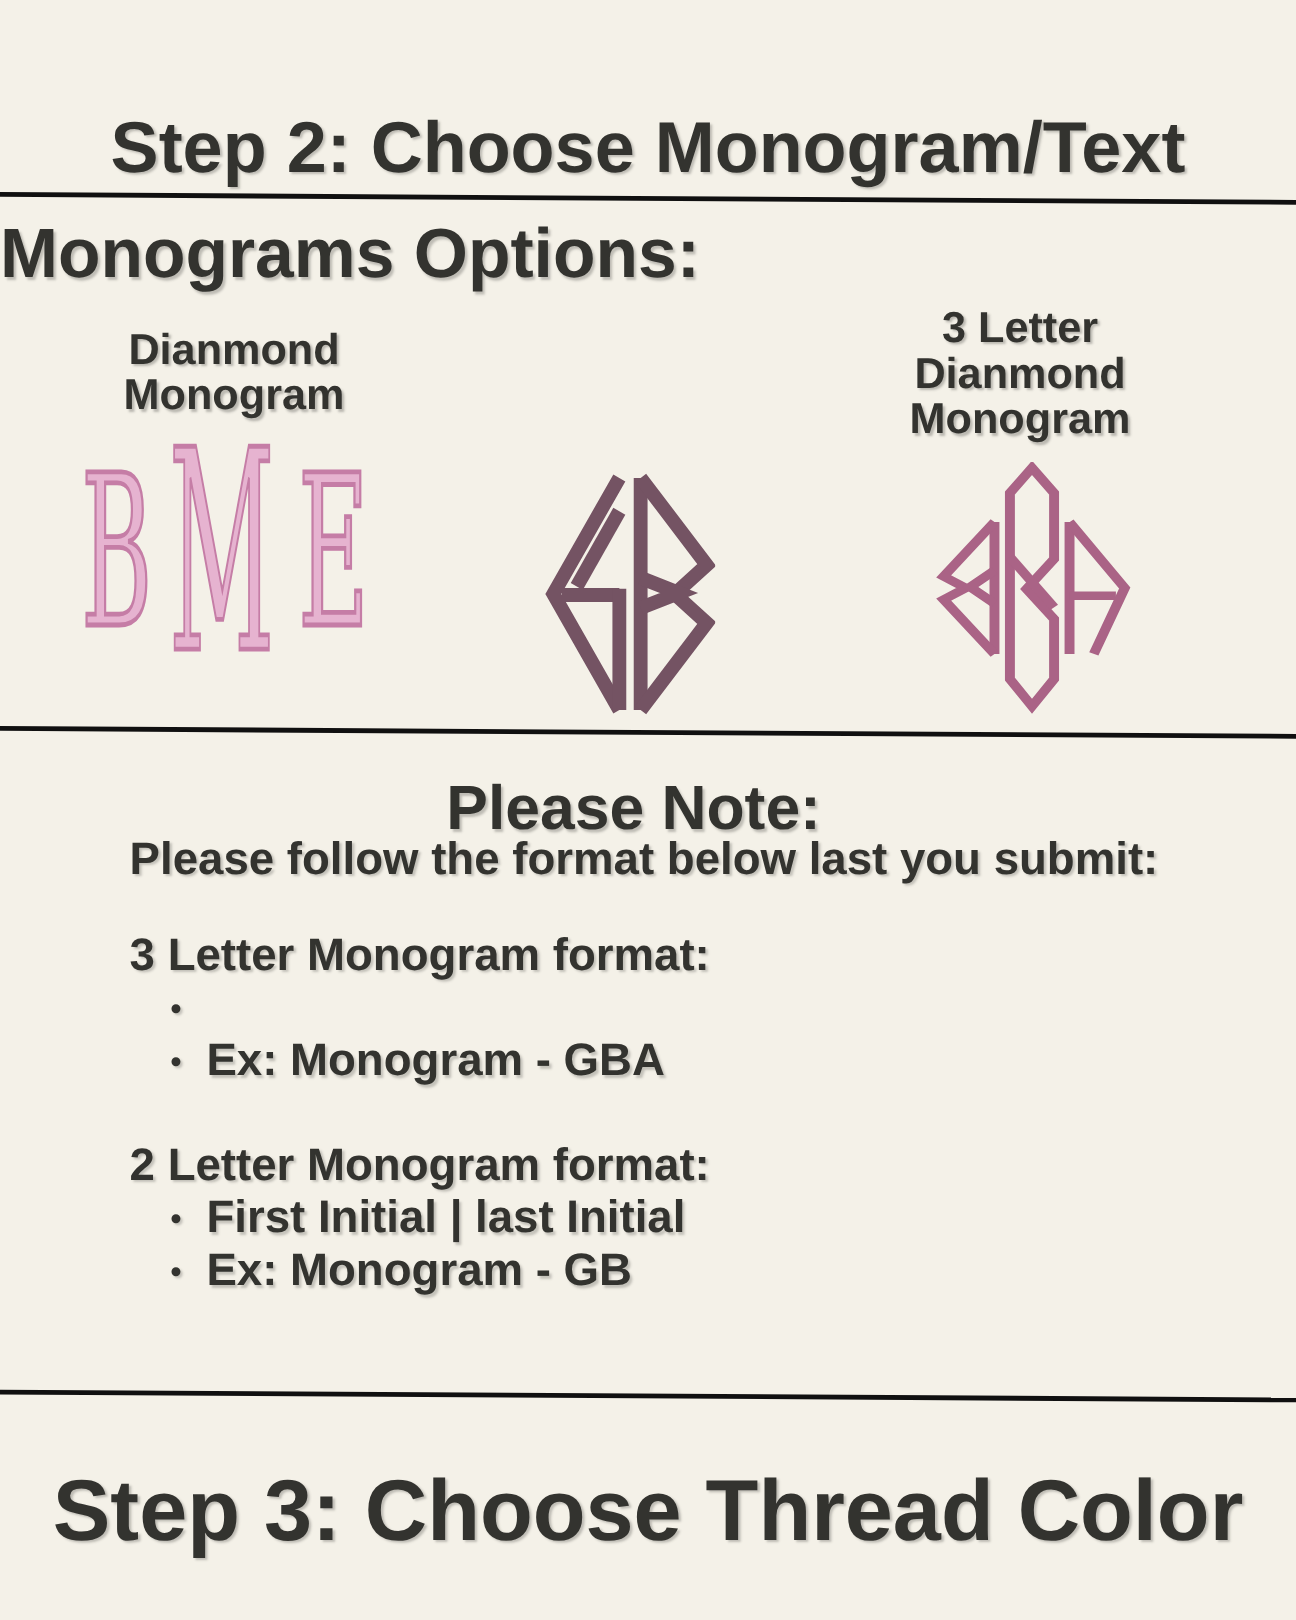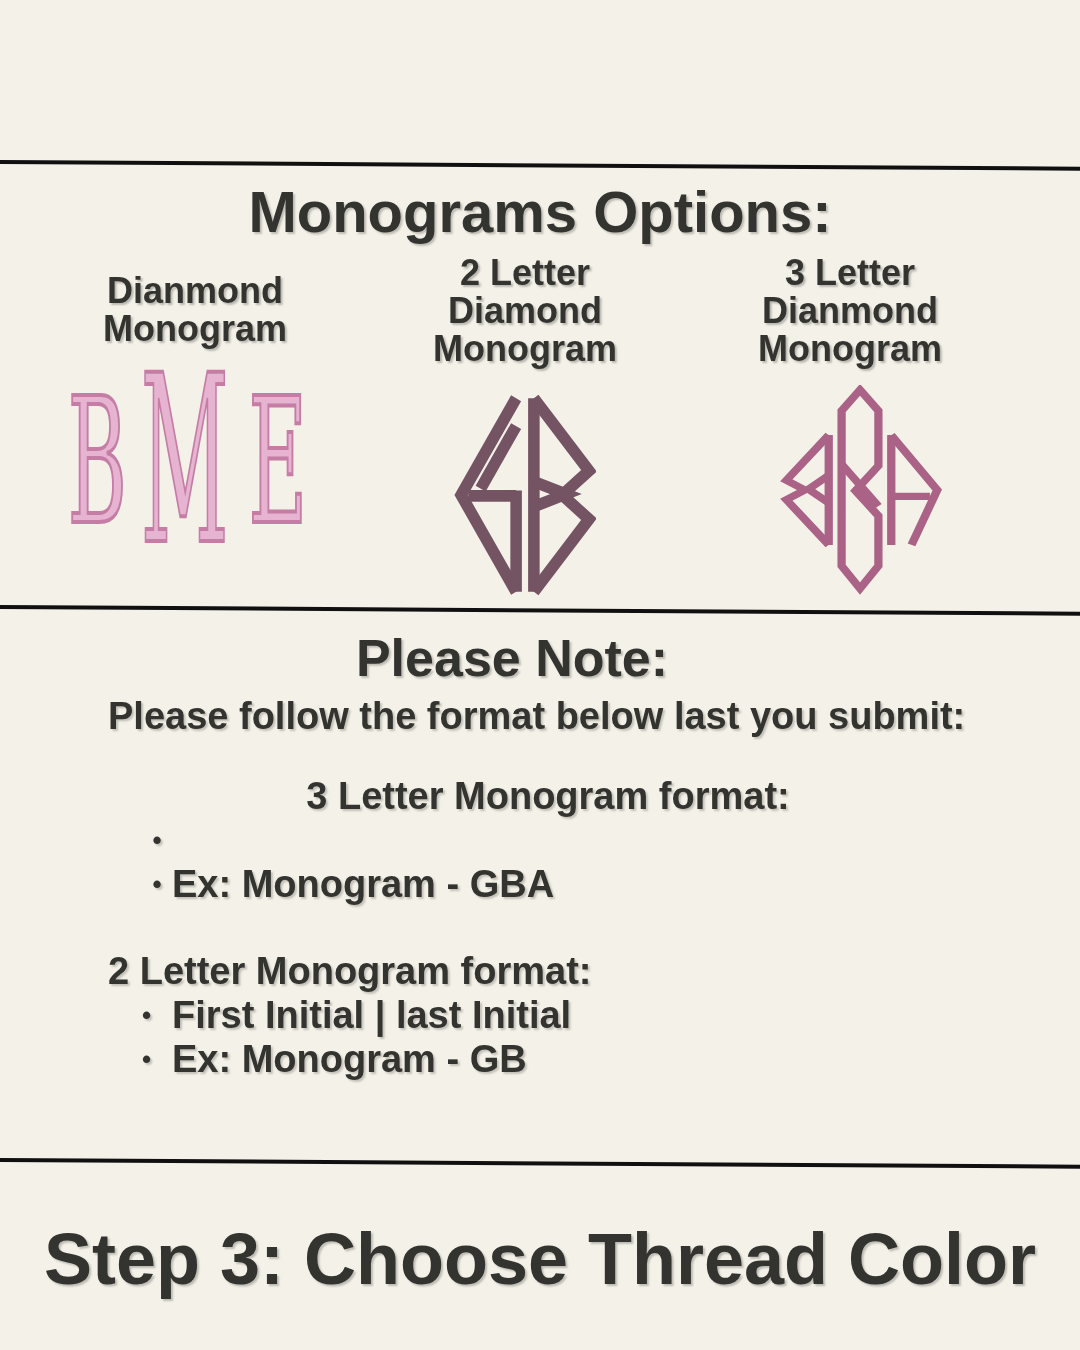--- a/index.html
+++ b/index.html
@@ -15,21 +15,21 @@
   .step-title{
     position:absolute;left:0;width:100%;margin:0;
     text-align:center;font-weight:bold;
     color:var(--text);
     text-shadow:2px 2px 2px rgba(51,51,47,.28);
   }
   .s2{top:88px;font-size:60px;}
   .s3{top:1218px;font-size:72px;}
   .mono-heading{
     position:absolute;top:178px;left:0;width:100%;margin:0;
-    text-align:center;font-weight:bold;font-size:58px;
+    text-align:left;font-weight:bold;font-size:58px;
     text-shadow:2px 2px 2px rgba(51,51,47,.28);
   }
   .divider{
     position:absolute;left:-5px;width:1092px;height:4px;
     background:var(--divider,#101010);
     transform-origin:left center;transform:rotate(0.35deg);
   }
   .d1{top:160px;}
   .d2{top:605px;}
   .d3{top:1158px;}
@@ -55,48 +55,48 @@
   .f-mid{font-size:232px;transform:scaleX(.37);margin-left:-95px;margin-right:-90px;}
 
   
   .gb{position:absolute;left:454px;top:392px;width:142px;height:206px;}
   .gb path{fill:none;stroke:var(--diamond-2letter,#745363);stroke-width:13;stroke-linejoin:miter;stroke-linecap:butt;}
   .bba{position:absolute;left:768px;top:385px;width:184px;height:210px;}
   .bba path{fill:none;stroke:var(--diamond-3letter,#aa6386);stroke-width:9;stroke-linejoin:miter;stroke-linecap:butt;}
 
   
   .note-heading{
-    position:absolute;top:628px;left:0;width:1024px;margin:0;
+    position:absolute;top:628px;left:0;width:1024px;margin:16px;
     text-align:center;font-weight:bold;font-size:52px;
     text-shadow:2px 2px 2px rgba(51,51,47,.28);
   }
   .note-body{
     position:absolute;left:108px;top:694px;width:880px;
     font-size:38px;font-weight:bold;line-height:1.16;
     text-shadow:2px 2px 2px rgba(51,51,47,.25);
   }
   .note-body p{margin:0;}
   .fmt-title{margin:0;font-size:38px;}
-  .fmt-1{margin-top:36px;text-align:center;}
+  .fmt-1{margin-top:36px;}
   .fmt-2{margin-top:43px;}
   .bullet-row{display:flex;align-items:flex-start;padding-left:34px;}
   .bullet-dot{width:30px;flex:0 0 30px;font-size:26px;line-height:44px;}
 </style>
 </head>
 <body>
 
 <div class="canvas">
 
+  <h1 class="step-title s2">Step 2: Choose Monogram/Text</h1>
 
   <div class="divider d1"></div>
 
   <h2 class="mono-heading">Monograms Options:</h2>
 
   <p class="col-label l1">Dianmond Monogram</p>
-  <p class="col-label l2">2 Letter Diamond Monogram</p>
   <p class="col-label l3">3 Letter Dianmond Monogram</p>
 
   <div class="bme">
     <span class="f-side">B</span>
     <span class="f-mid">M</span>
     <span class="f-side">E</span>
   </div>
 
   <svg class="gb" viewBox="0 0 160 230" preserveAspectRatio="none" role="img" aria-label="GB">
 

